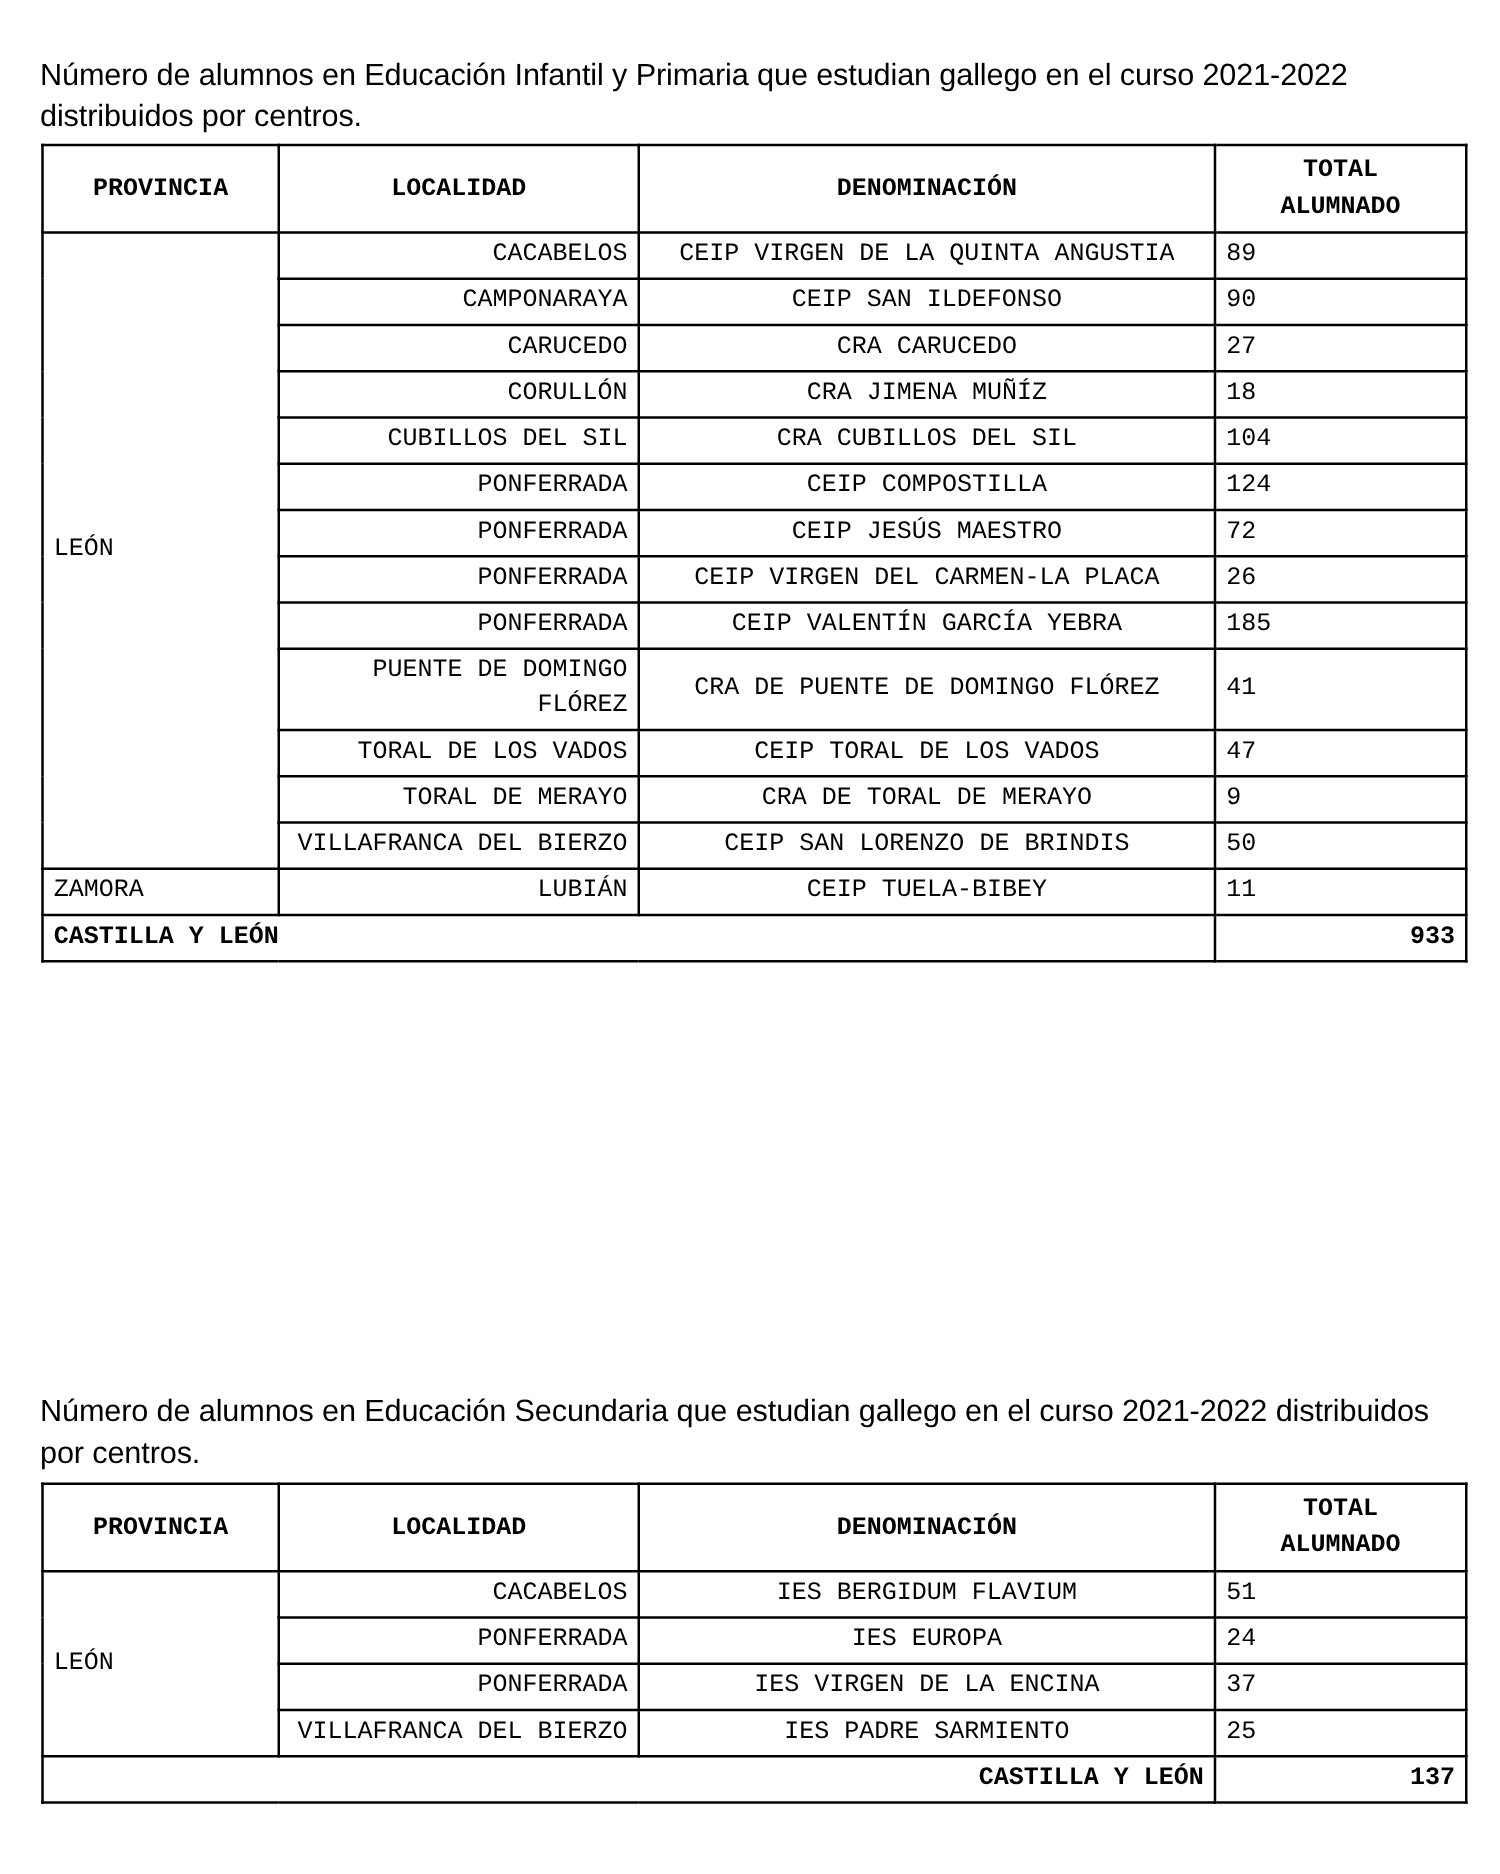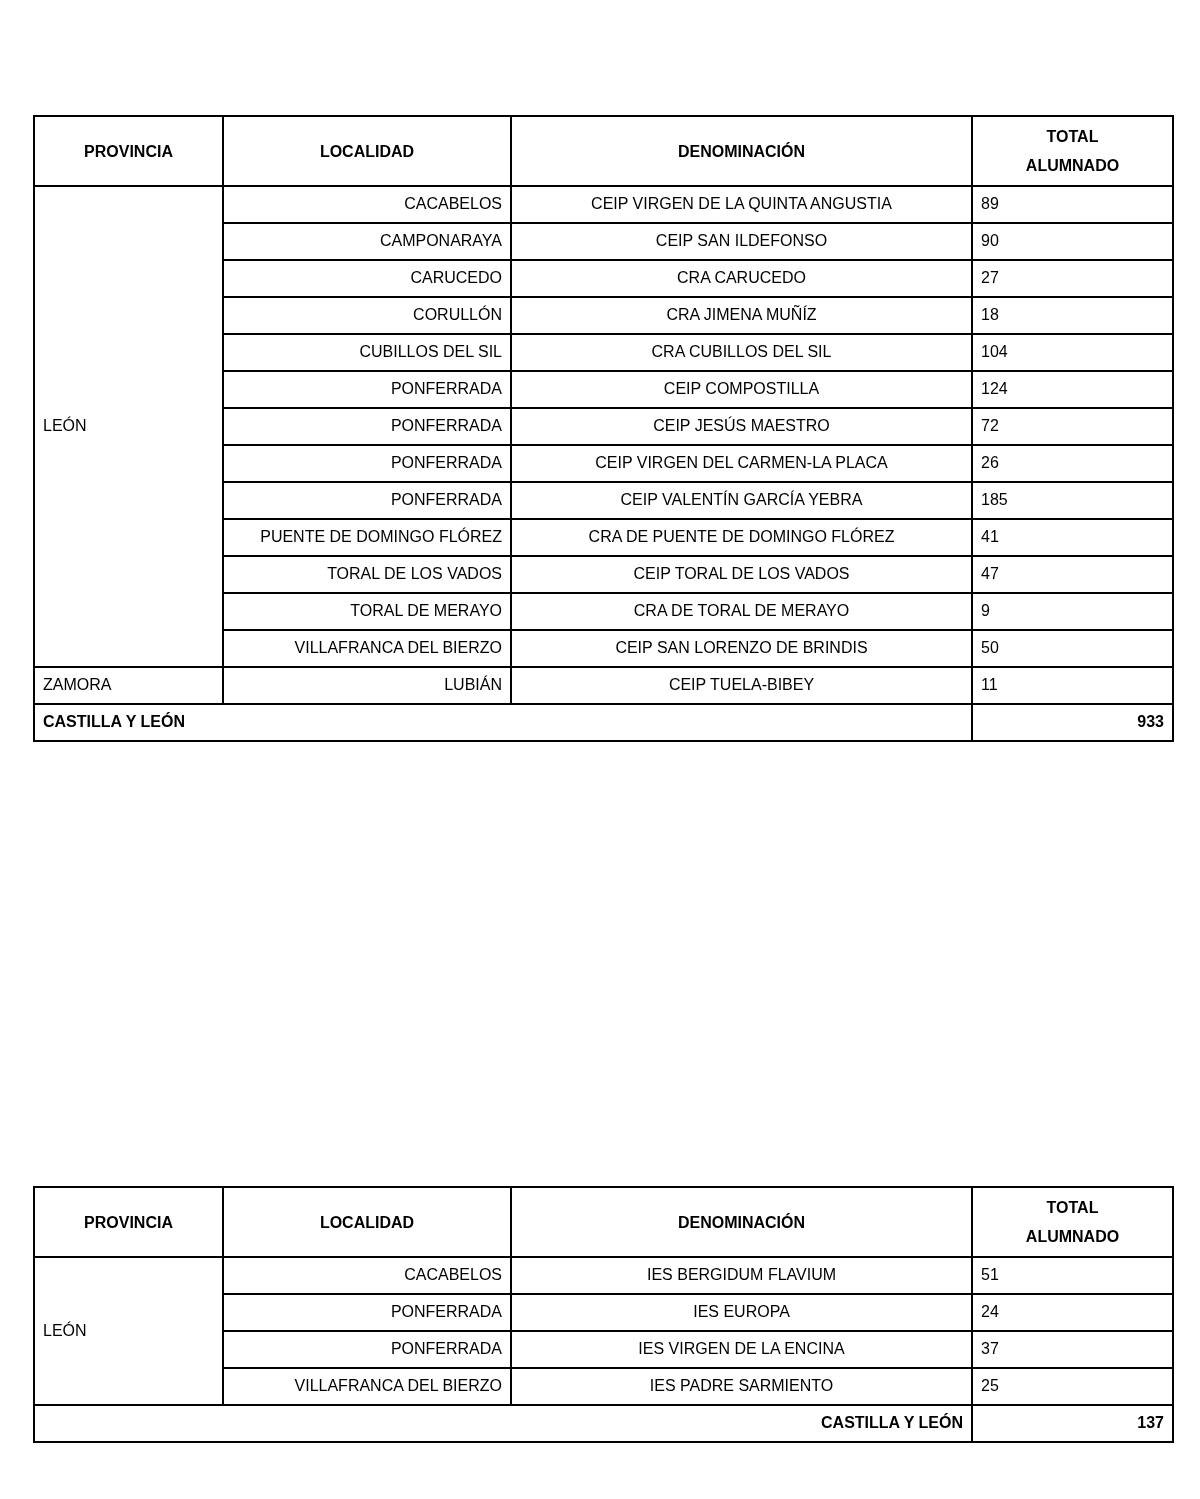--- a/index.html
+++ b/index.html
@@ -40,22 +40,23 @@
     left: 33px;
     width: 1139px;
   }
   #table1-wrap { top: 115px; }
   #table2-wrap { top: 1186px; }
 
   table.dt {
     border-collapse: collapse;
     width: 1139px;
     table-layout: fixed;
-    font-size: 16px;
+    font-size: 20px;
     line-height: 28px;
+    font-family: Liberation Mono, monospace;
   }
   table.dt td, table.dt th {
     border: 2.2px solid #000;
     padding: 3px 8px 4px 8px;
     vertical-align: middle;
     box-sizing: border-box;
     color: #000;
     font-weight: normal;
   }
   
@@ -110,20 +111,21 @@
     font-weight: bold;
   }
 
   .nowrapcell { white-space: nowrap; }
 </style>
 </head>
 <body>
 
 <div class="page">
 
+  <p class="intro" id="intro-1">Número de alumnos en Educación Infantil y Primaria que estudian gallego en el curso 2021-2022 distribuidos por centros.</p>
 
   <div class="tbl-wrap" id="table1-wrap">
     <table class="dt">
       <colgroup>
         <col class="c-prov">
           <col class="c-loc">
           <col class="c-den">
           <col class="c-tot">
       </colgroup>
       <thead>
@@ -211,20 +213,21 @@
           <td class="tot">11</td>
         </tr>
         <tr class="total">
           <td class="total-label-left" colspan="3">CASTILLA Y LEÓN</td>
           <td class="total-val">933</td>
         </tr>
       </tbody>
     </table>
   </div>
 
+  <p class="intro" id="intro-2">Número de alumnos en Educación Secundaria que estudian gallego en el curso 2021-2022 distribuidos por centros.</p>
 
   <div class="tbl-wrap" id="table2-wrap">
     <table class="dt">
       <colgroup>
         <col class="c-prov">
           <col class="c-loc">
           <col class="c-den">
           <col class="c-tot">
       </colgroup>
       <thead>

